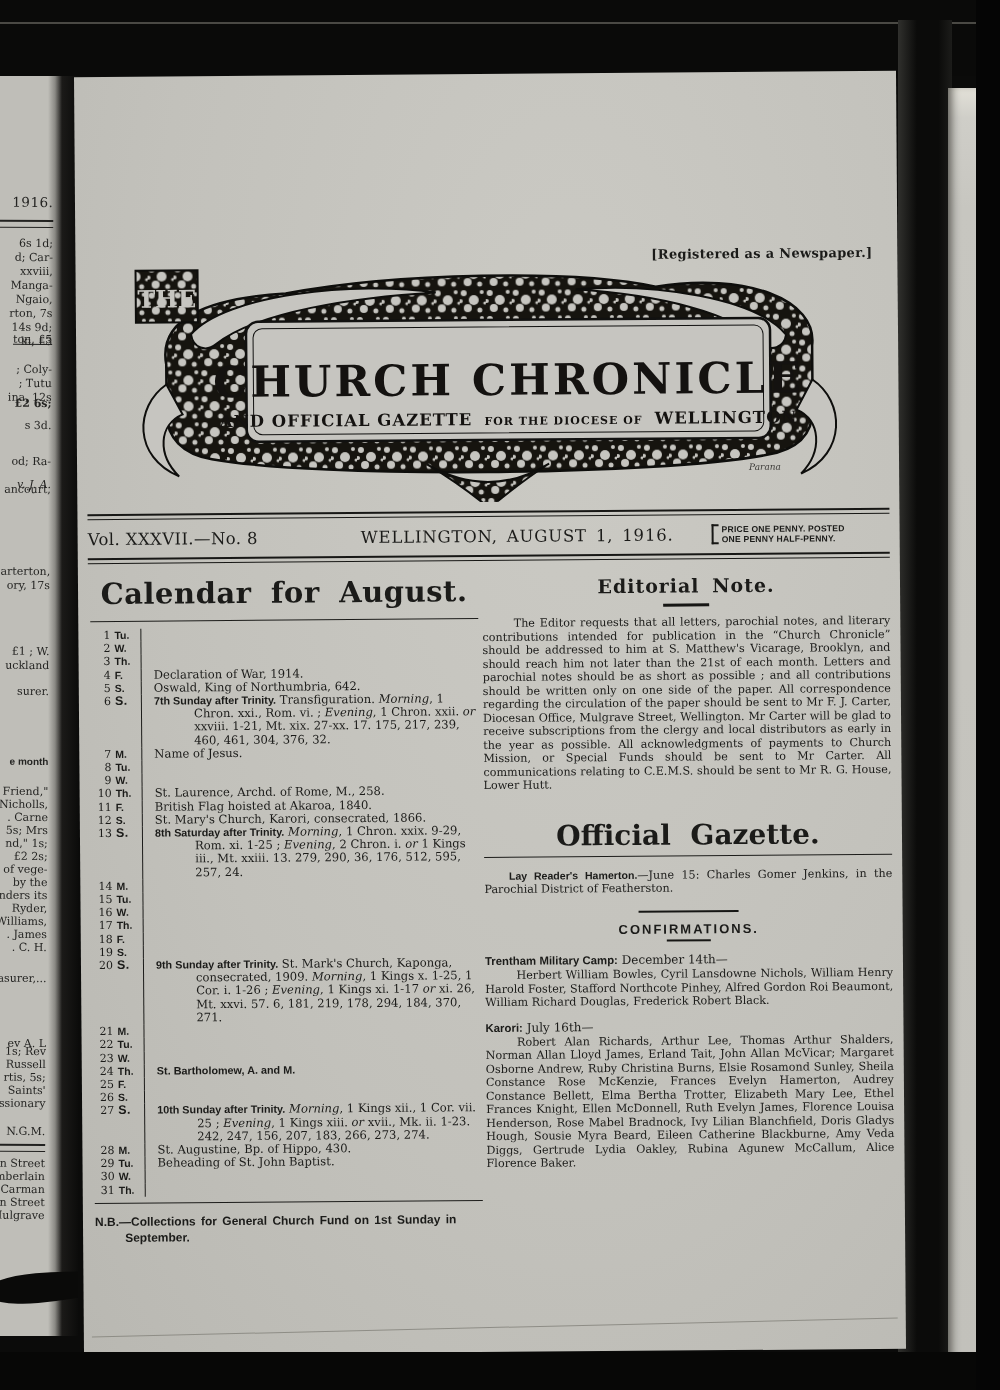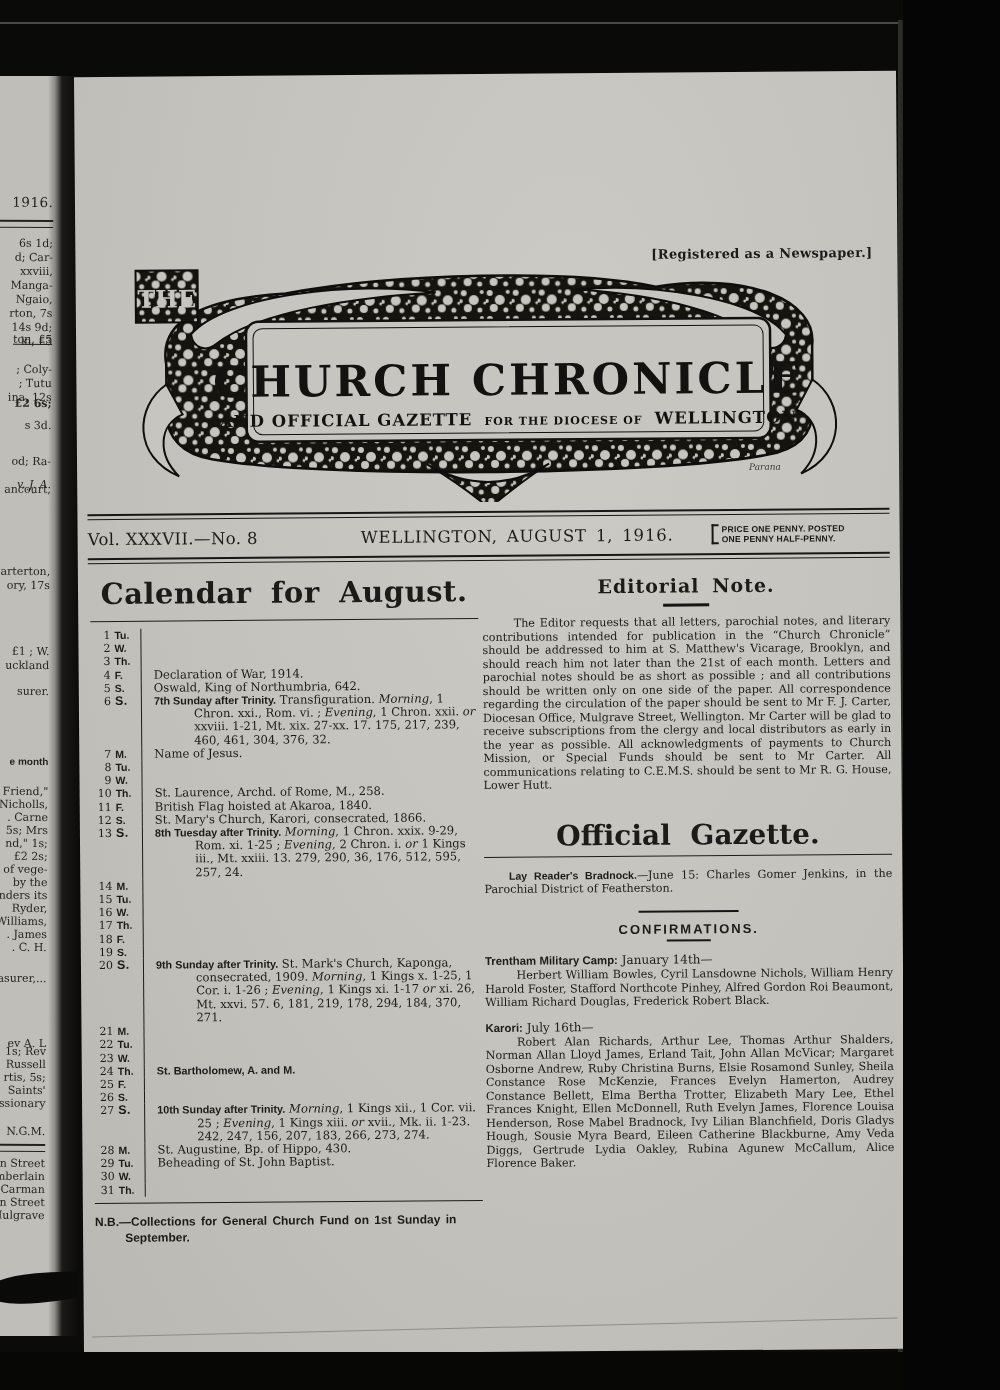--- a/index.html
+++ b/index.html
@@ -1,16 +1,16 @@
 <!DOCTYPE html>
 <html><head>
 <meta charset="utf-8">
 <style>
   html,body{margin:0;padding:0;background:#050505;}
-  .canvas{position:relative;width:903px;height:1390px;overflow:hidden;background:#0b0b0a;
+  .canvas{position:relative;width:976px;height:1390px;overflow:hidden;background:#0b0b0a;
           font-family:"DejaVu Serif",serif;color:#1b1b19;}
   
   .topband{position:absolute;left:0;top:0;width:1000px;height:76px;background:#0a0a09;}
   .topband::after{content:"";position:absolute;left:0;right:0;top:22px;height:2px;background:#5a5954;opacity:.8;}
   .gutter{position:absolute;left:898px;top:20px;width:54px;height:1350px;
           background:linear-gradient(90deg,#30302d,#0b0b0a 35%,#0b0b0a 75%,#1c1c1a);}
   .nextpage{position:absolute;left:948px;top:88px;width:52px;height:1268px;
           background:linear-gradient(180deg,#e3e1d8 0,#cfcec8 30px,#c7c6c0 120px,#c2c1bb 100%);
           box-shadow:inset 8px 0 10px -5px #55544f;}
   .bottomband{position:absolute;left:0;top:1352px;width:1000px;height:38px;background:#070706;}
@@ -331,21 +331,21 @@
 
           <div class="cal-row">
             <span class="cal-day">12</span>
             <span class="cal-dow">S.</span>
             <span class="cal-entry"><span>St. Mary's Church, Karori, consecrated, 1866.</span></span>
           </div>
 
           <div class="cal-row">
             <span class="cal-day">13</span>
             <span class="cal-dow sun">S.</span>
-            <span class="cal-entry"><span class="b">8th Tuesday after Trinity.</span><span>  </span><span class="i">Morning</span><span>, 1 Chron. xxix. 9-29, Rom. xi. 1-25 ; </span><span class="i">Evening</span><span>, 2 Chron. i. </span><span class="i">or</span><span> 1 Kings iii., Mt. xxiii. 13.   279, 290, 36, 176, 512, 595, 257, 24.</span></span>
+            <span class="cal-entry"><span class="b">8th Saturday after Trinity.</span><span>  </span><span class="i">Morning</span><span>, 1 Chron. xxix. 9-29, Rom. xi. 1-25 ; </span><span class="i">Evening</span><span>, 2 Chron. i. </span><span class="i">or</span><span> 1 Kings iii., Mt. xxiii. 13.   279, 290, 36, 176, 512, 595, 257, 24.</span></span>
           </div>
 
           <div class="cal-row">
             <span class="cal-day">14</span>
             <span class="cal-dow">M.</span>
             <span class="cal-entry"></span>
           </div>
 
           <div class="cal-row">
             <span class="cal-day">15</span>
@@ -453,30 +453,30 @@
       <p class="nb">N.B.—Collections for General Church Fund on 1st Sunday in September.</p>
     </div>
 
     <div class="col-right">
       <h2 class="ed-title">Editorial Note.</h2>
       <div class="dash"></div>
       <p class="body-text indent">The Editor requests that all letters, parochial notes, and literary contributions intended for publication in the “Church Chronicle” should be addressed to him at S. Matthew's Vicarage, Brooklyn, and should reach him not later than the 21st of each month. Letters and parochial notes should be as short as possible ; and all contributions should be written only on one side of the paper. All correspondence regarding the circulation of the paper should be sent to Mr F. J. Carter, Diocesan Office, Mulgrave Street, Wellington. Mr Carter will be glad to receive subscriptions from the clergy and local distributors as early in the year as possible. All acknowledgments of payments to Church Mission, or Special Funds should be sent to Mr Carter. All communications relating to C.E.M.S. should be sent to Mr R. G. House, Lower Hutt.</p>
 
       <h2 class="og-title">Official Gazette.</h2>
       <div class="hrule og-rule"></div>
-      <p class="body-text indent2"><span class="b">Lay Reader's Bradnock.</span><span>—June 15: Charles Gomer Jenkins, in the Parochial District of Featherston.</span></p>
+      <p class="body-text indent2"><span class="b">Lay Reader's Hamerton.</span><span>—June 15: Charles Gomer Jenkins, in the Parochial District of Featherston.</span></p>
 
       <div class="center-rule"></div>
       <h3 class="conf-title">CONFIRMATIONS.</h3>
       <div class="dash small"></div>
 
       <div>
 
           <div class="conf-group">
-            <p class="conf-heading"><span class="b">Trentham Military Camp:</span><span> January 14th—</span></p>
+            <p class="conf-heading"><span class="b">Trentham Military Camp:</span><span> December 14th—</span></p>
             <p class="body-text names">Herbert William Bowles, Cyril Lansdowne Nichols, William Henry Harold Foster, Stafford Northcote Pinhey, Alfred Gordon Roi Beaumont, William Richard Douglas, Frederick Robert Black.</p>
           </div>
 
           <div class="conf-group">
             <p class="conf-heading"><span class="b">Karori:</span><span> July 16th—</span></p>
             <p class="body-text names">Robert Alan Richards, Arthur Lee, Thomas Arthur Shalders, Norman Allan Lloyd James, Erland Tait, John Allan McVicar; Margaret Osborne Andrew, Ruby Christina Burns, Elsie Rosamond Sunley, Sheila Constance Rose McKenzie, Frances Evelyn Hamerton, Audrey Constance Bellett, Elma Bertha Trotter, Elizabeth Mary Lee, Ethel Frances Knight, Ellen McDonnell, Ruth Evelyn James, Florence Louisa Henderson, Rose Mabel Bradnock, Ivy Lilian Blanchfield, Doris Gladys Hough, Sousie Myra Beard, Eileen Catherine Blackburne, Amy Veda Diggs, Gertrude Lydia Oakley, Rubina Agunew McCallum, Alice Florence Baker.</p>
           </div>
         </div>
     </div>
 

